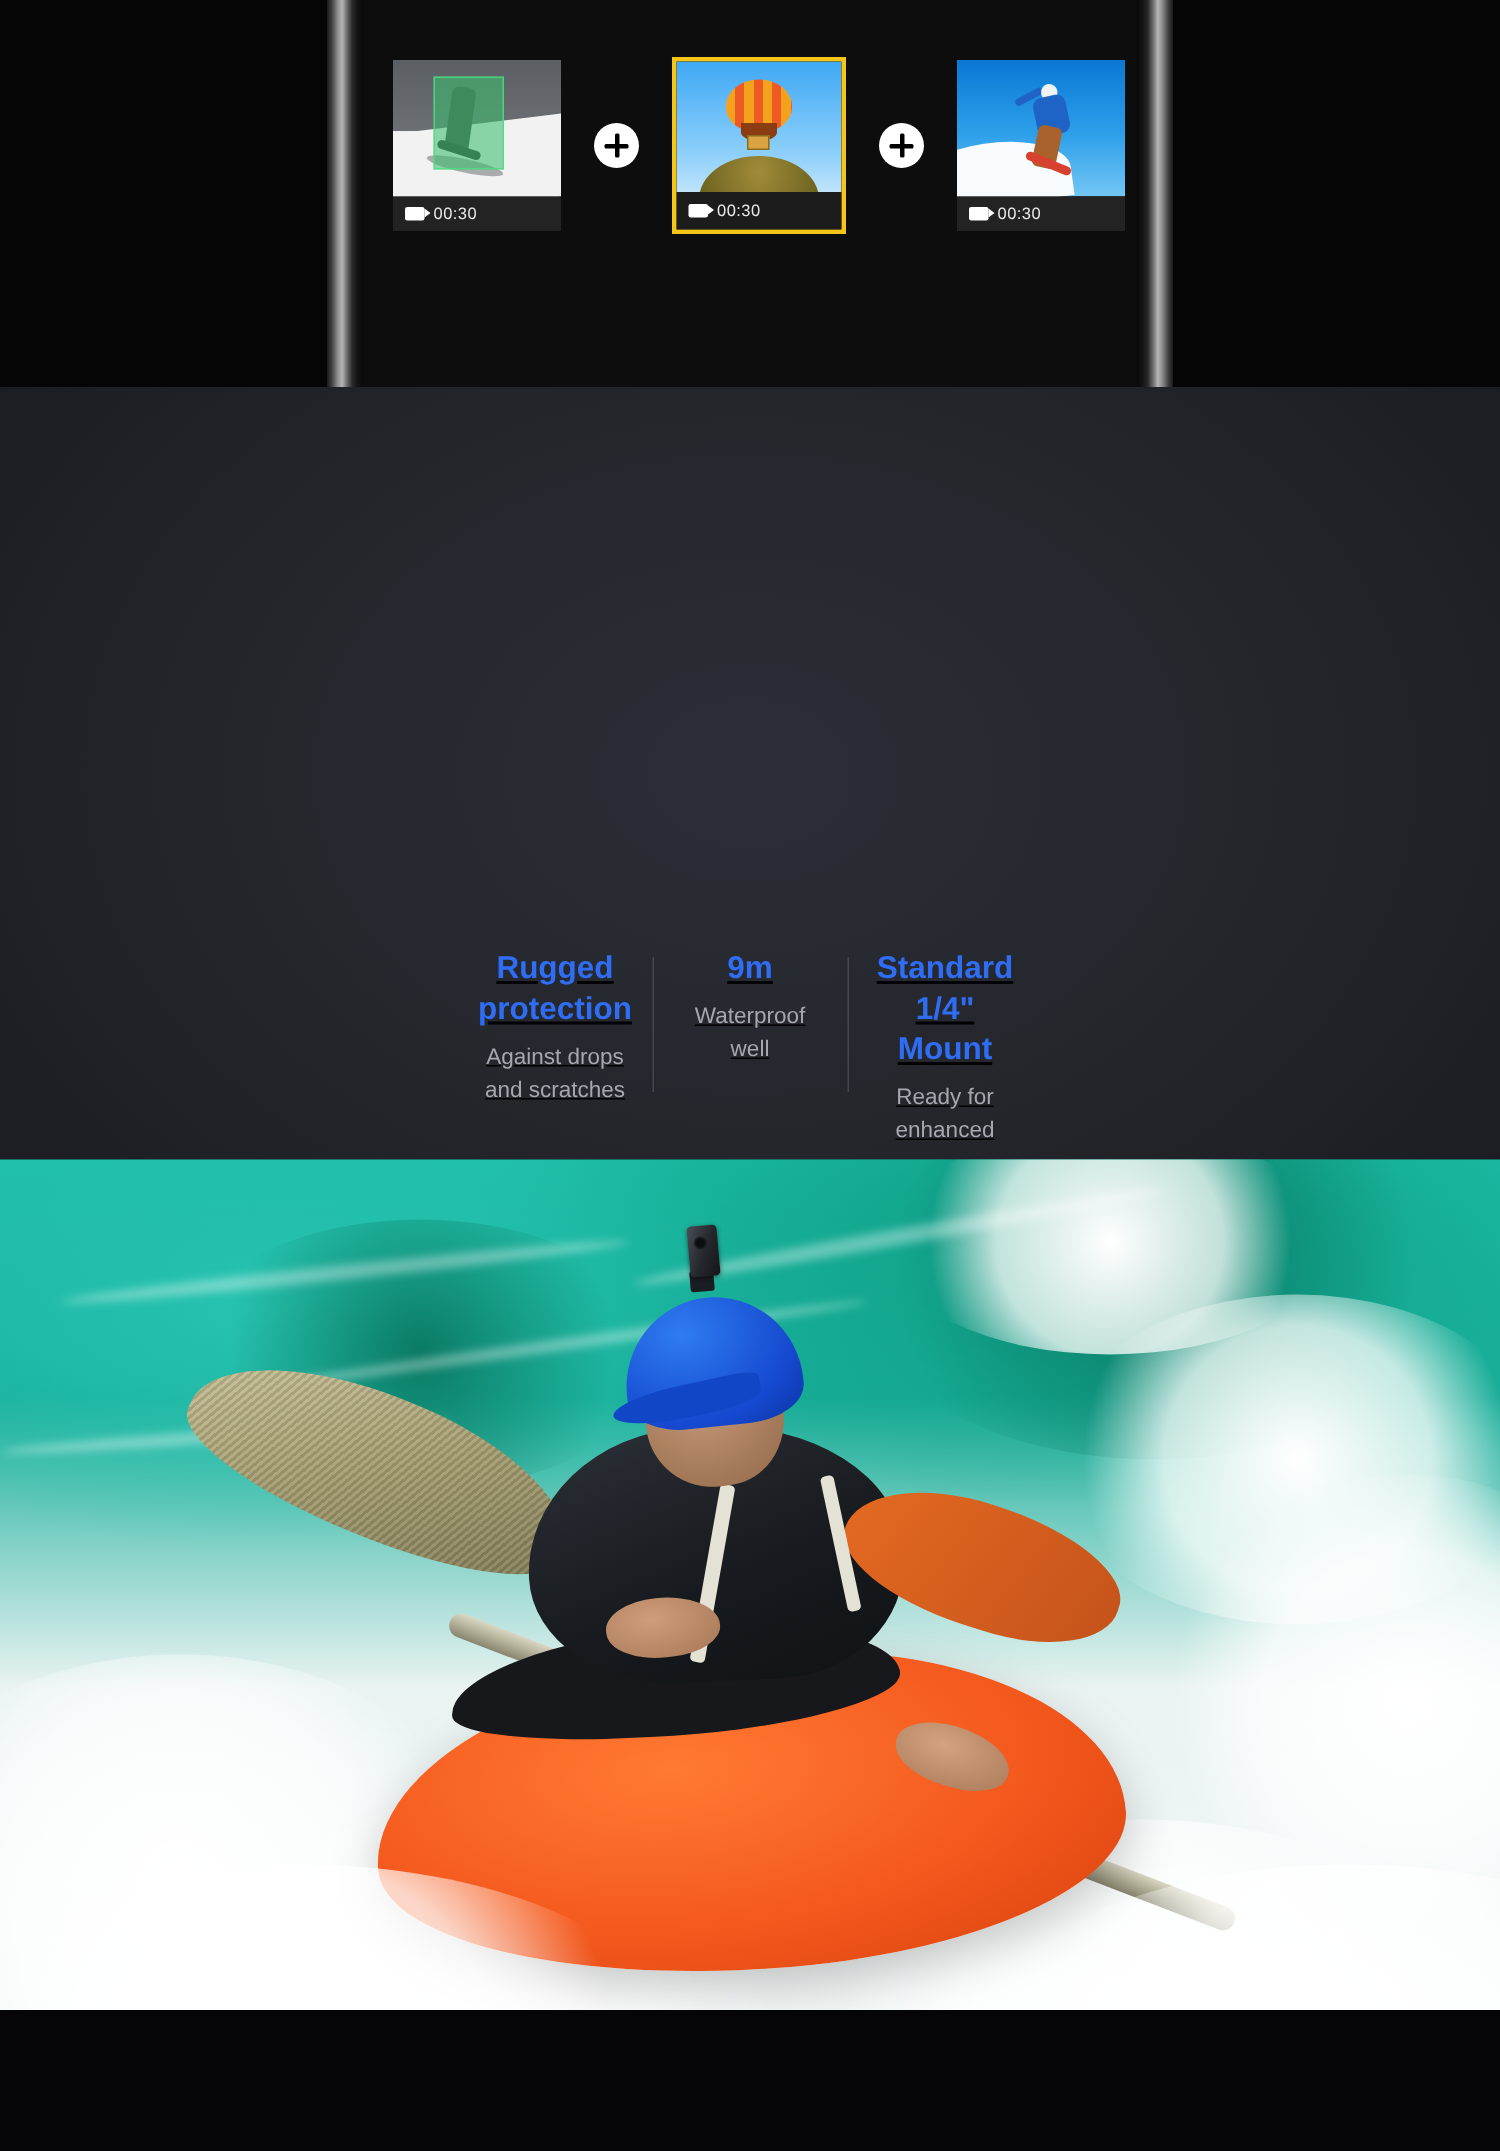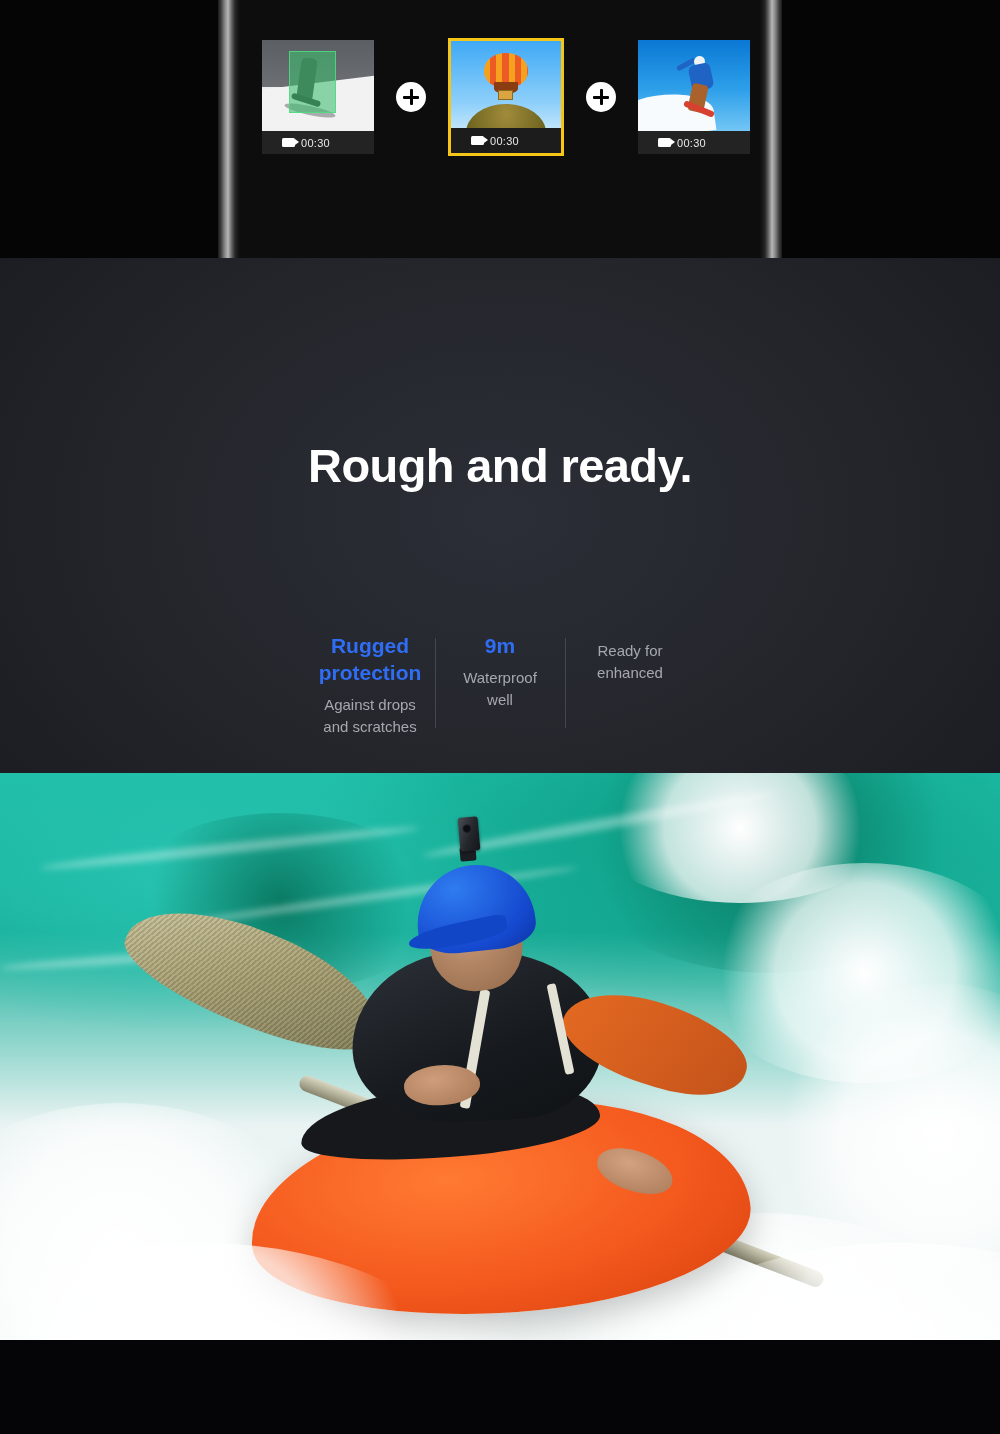--- a/index.html
+++ b/index.html
@@ -46,21 +46,21 @@
   .clip{
     width:112px; height:114px; position:relative;
     background:#141414; overflow:hidden; flex:0 0 auto;
   }
   .clip.selected{ border:3px solid #f5c518; width:116px; height:118px; }
   .clip-thumb{ position:absolute; left:0; top:0; right:0; height:80%; overflow:hidden; }
   .clip.selected .clip-thumb{ height:78%; }
   .clip-meta{
     position:absolute; left:0; right:0; bottom:0; height:20%;
     background:#232323; display:flex; align-items:center; gap:6px;
-    padding-left:20px;
+    padding-left:8px;
   }
   .clip.selected .clip-meta{ height:22%; background:#1c1c1c; }
   .cam-icon{
     width:13px; height:9px; background:#fff; border-radius:1.5px;
     position:relative; flex:0 0 auto;
   }
   .cam-icon::after{
     content:""; position:absolute; right:-4px; top:1px;
     border-top:3.5px solid transparent; border-bottom:3.5px solid transparent;
     border-left:4px solid #fff;
@@ -163,21 +163,21 @@
   .headline{
     position:absolute; left:0; right:0; top:180px;
     color:#fff; font-size:47px; font-weight:bold; letter-spacing:-.6px;
   }
   .subcopy{
     position:absolute; left:100px; right:100px; top:268px;
     color:#b9bcc2; font-size:19.5px; line-height:38px;
   }
   .specs{
     position:absolute; left:0; right:0; top:374px;
-    display:flex; justify-content:center; align-items:flex-start;
+    display:flex; justify-content:center; align-items:flex-start;text-decoration:underline;
   }
   .spec{
     width:130px; padding:0 12px; position:relative;
   }
   .spec + .spec::before{
     content:""; position:absolute; left:0; top:6px;
     width:1px; height:90px; background:#44474e;
   }
   .spec-title{
     color:#2f6df5; font-size:21px; font-weight:bold; line-height:27px;
@@ -358,35 +358,36 @@
           <span class="cam-icon"></span>
           <span class="clip-time">00:30</span>
         </div>
       </div>
 
     </div>
   </div>
 </div>
 
 <div class="copy-section">
-  <h1 class="headline">Rough and ready.</h1>
 
   <div class="specs">
     <div class="spec">
       <div class="spec-title">Rugged
 protection</div>
       <div class="spec-desc">Against drops
 and scratches</div>
     </div>
     <div class="spec">
       <div class="spec-title">9m</div>
       <div class="spec-desc">Waterproof
 well</div>
     </div>
     <div class="spec">
+      <div class="spec-title">Standard
+1/4" Mount</div>
       <div class="spec-desc">Ready for
 enhanced</div>
     </div>
   </div>
 </div>
 
 <div class="photo-section">
   <div class="deep-water" style="left:560px;top:-60px;width:420px;height:260px;"></div>
   <div class="deep-water" style="left:120px;top:40px;width:320px;height:180px;"></div>
   <div class="water-streak" style="left:40px;top:70px;width:380px;height:10px;transform:rotate(-6deg);"></div>

